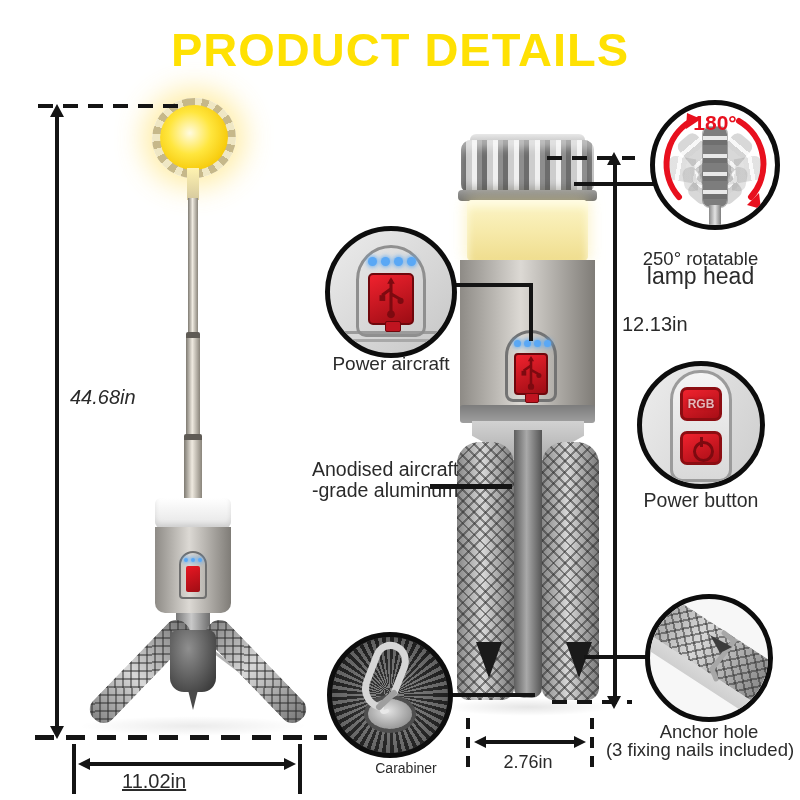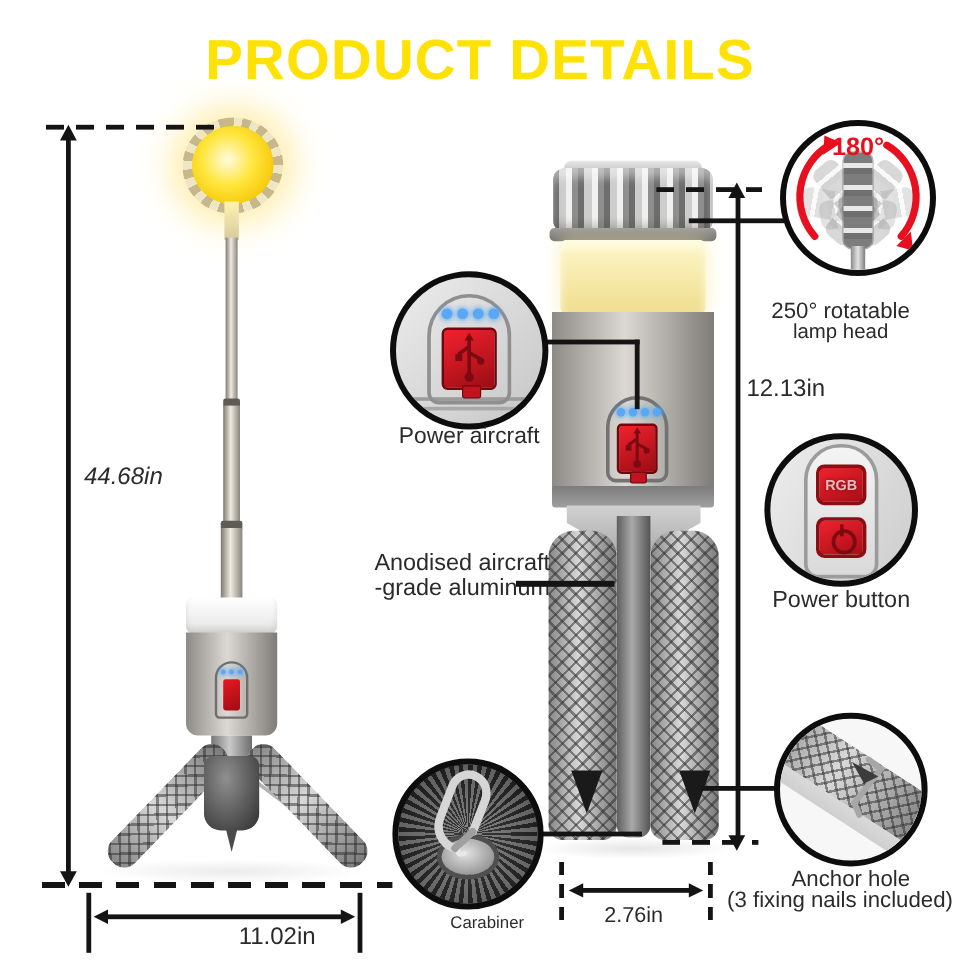--- a/index.html
+++ b/index.html
@@ -84,21 +84,21 @@
   <div class="line-v" style="left:55px;top:110px;height:624px;width:3.5px;"></div>
   <div class="arrow-down" style="left:50px;top:726px;"></div>
   <div class="dash-h big" style="left:35px;top:735px;width:292px;"></div>
   <div class="dim-label" style="left:70px;top:386px;font-style:italic;">44.68in</div>
 
   <div class="tick-v" style="left:72px;top:744px;height:50px;"></div>
   <div class="tick-v" style="left:298px;top:744px;height:50px;"></div>
   <div class="arrow-left" style="left:78px;top:758px;"></div>
   <div class="line-h" style="left:88px;top:762px;width:198px;height:3.5px;"></div>
   <div class="arrow-right" style="left:284px;top:758px;"></div>
-  <div class="dim-label" style="left:133px;top:770px;width:130px;text-align:right;">11.02in</div>
+  <div class="dim-label" style="left:122px;top:770px;width:130px;text-align:left;text-decoration:underline;">11.02in</div>
 
   <div class="abs" style="left:0;top:0;width:0;height:0;">
     <div class="abs" style="left:444px;top:698px;width:168px;height:18px;border-radius:50%;background:radial-gradient(ellipse,rgba(0,0,0,.10),transparent 70%);"></div>
 
     <div class="abs" style="left:470px;top:134px;width:115px;height:12px;border-radius:6px;background:linear-gradient(180deg,#e8e8e8,#b9b9b9);"></div>
     <div class="abs knurl" style="left:461px;top:140px;width:133px;height:54px;border-radius:10px;box-shadow:inset 0 8px 8px rgba(255,255,255,.45), inset 0 -6px 8px rgba(0,0,0,.25);"></div>
     <div class="abs" style="left:458px;top:190px;width:139px;height:11px;border-radius:4px;background:linear-gradient(180deg,#9b9b9b,#6e6e6e);"></div>
 
     <div class="abs" style="left:467px;top:200px;width:121px;height:61px;border-radius:5px;
                 background:linear-gradient(180deg,#fcf5c8 0%,#f6e9a8 55%,#efdd8e 100%);
@@ -163,21 +163,21 @@
 
     <svg width="120" height="120" viewBox="0 0 120 120" style="position:absolute;left:0;top:0;">
       <path d="M36 16 A50 50 0 0 0 24 92" fill="none" stroke="var(--accent-red)" stroke-width="6" stroke-linecap="round"></path>
       <path d="M84 16 A50 50 0 0 1 96 92" fill="none" stroke="var(--accent-red)" stroke-width="6" stroke-linecap="round"></path>
       <polygon points="32,8 46,14 31,24" fill="var(--accent-red)"></polygon>
       <polygon points="92,100 104,88 106,104" fill="var(--accent-red)"></polygon>
     </svg>
     <div class="abs" style="left:0;top:6px;width:120px;text-align:center;font-size:21px;font-weight:bold;color:var(--accent-red);">180°</div>
   </div>
   <div class="cap" style="left:628px;top:249px;width:145px;font-size:18.5px;">250° rotatable</div>
-  <div class="cap" style="left:628px;top:267px;width:145px;font-size:17px;">lamp head</div>
+  <div class="cap" style="left:628px;top:267px;width:145px;font-size:23px;">lamp head</div>
 
   <div class="line-h" style="left:453px;top:283px;width:80px;"></div>
   <div class="line-v" style="left:529px;top:283px;height:58px;"></div>
   <div class="callout" style="left:325px;top:226px;width:132px;height:132px;background:linear-gradient(135deg,#ececec,#c6c6c6);">
     <div class="abs" style="left:0;top:100px;width:122px;height:3px;background:#9b9b9b;"></div>
     <div class="abs" style="left:0;top:108px;width:122px;height:3px;background:#a8a8a8;"></div>
     <div class="abs" style="left:26px;top:14px;width:70px;height:92px;border:3px solid #8f8f8f;border-radius:35px 35px 10px 10px;box-sizing:border-box;">
       <div class="led" style="left:9px;top:9px;width:9px;height:9px;"></div>
       <div class="led" style="left:22px;top:9px;width:9px;height:9px;"></div>
       <div class="led" style="left:35px;top:9px;width:9px;height:9px;"></div>

